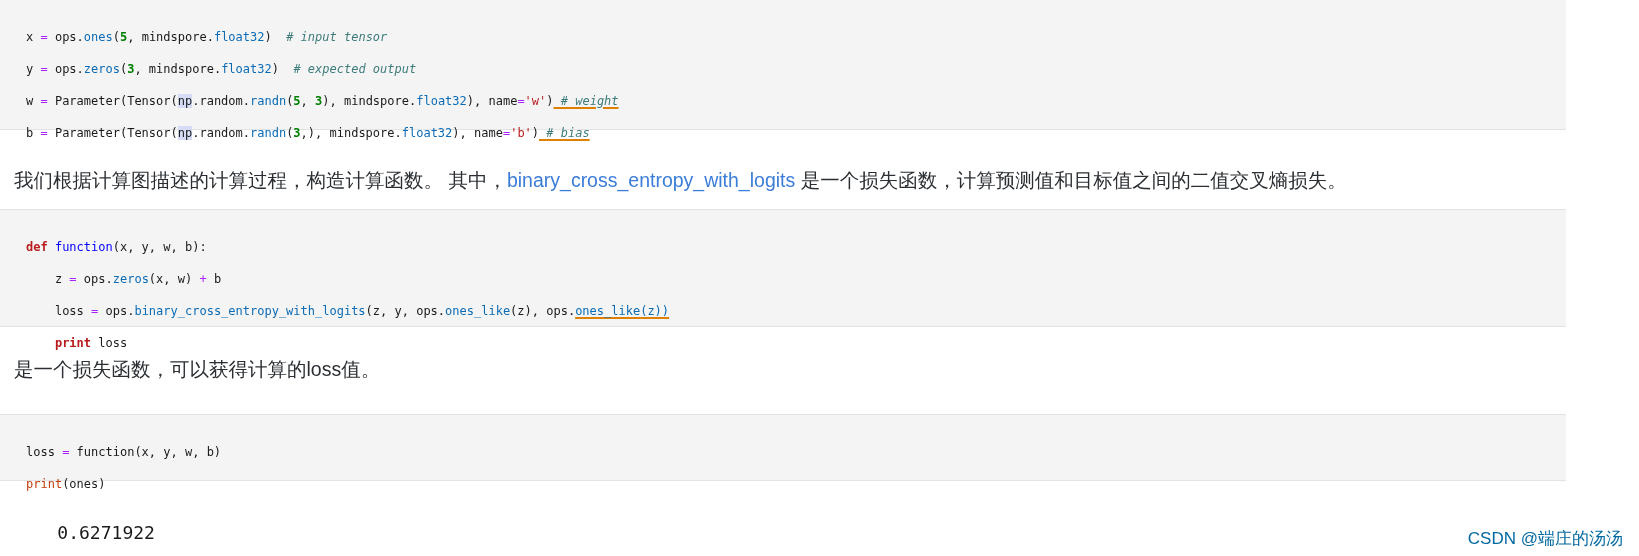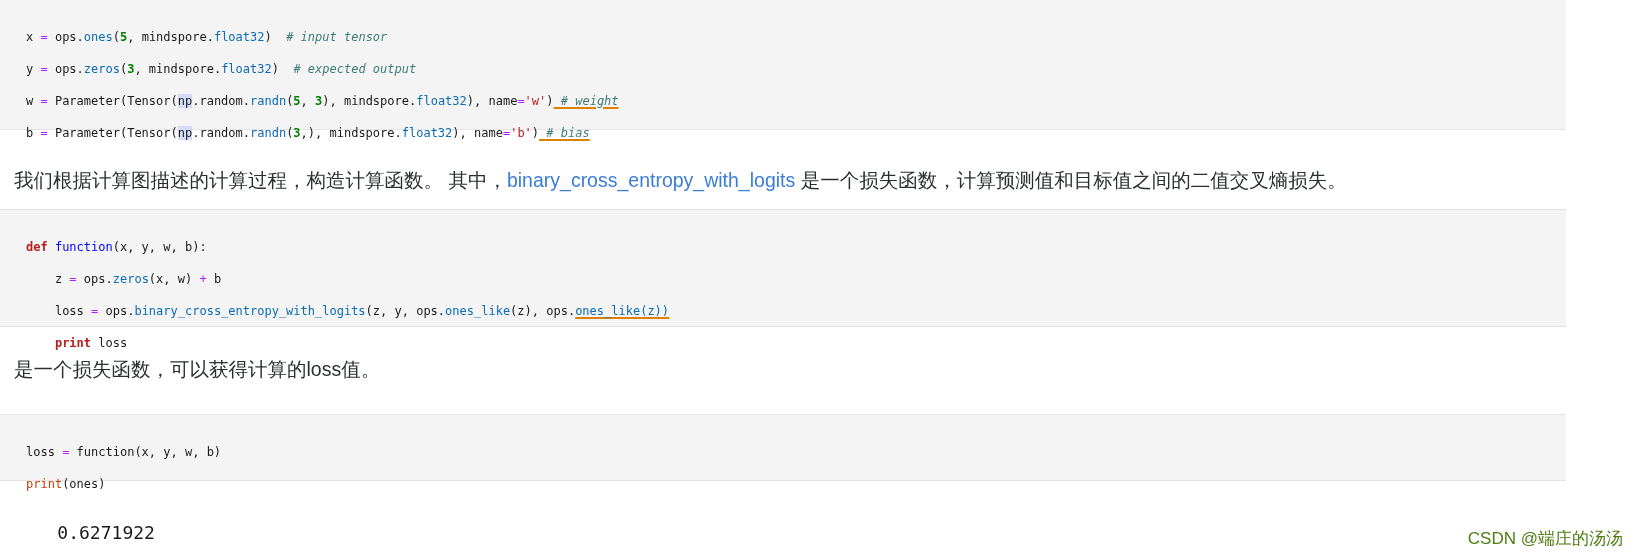--- a/index.html
+++ b/index.html
@@ -87,21 +87,21 @@
     color: #1a1a1a;
     white-space: pre;
   }
 
   
   .watermark {
     position: absolute;
     right: 16px;
     bottom: 6px;
     font-size: 17px;
-    color: #4d7c0f;
+    color: #0369a1;
     font-family: "Liberation Sans", "DejaVu Sans", sans-serif;
     white-space: nowrap;
     user-select: none;
   }
 </style>
 </head>
 <body>
 
 <div class="page">
 

